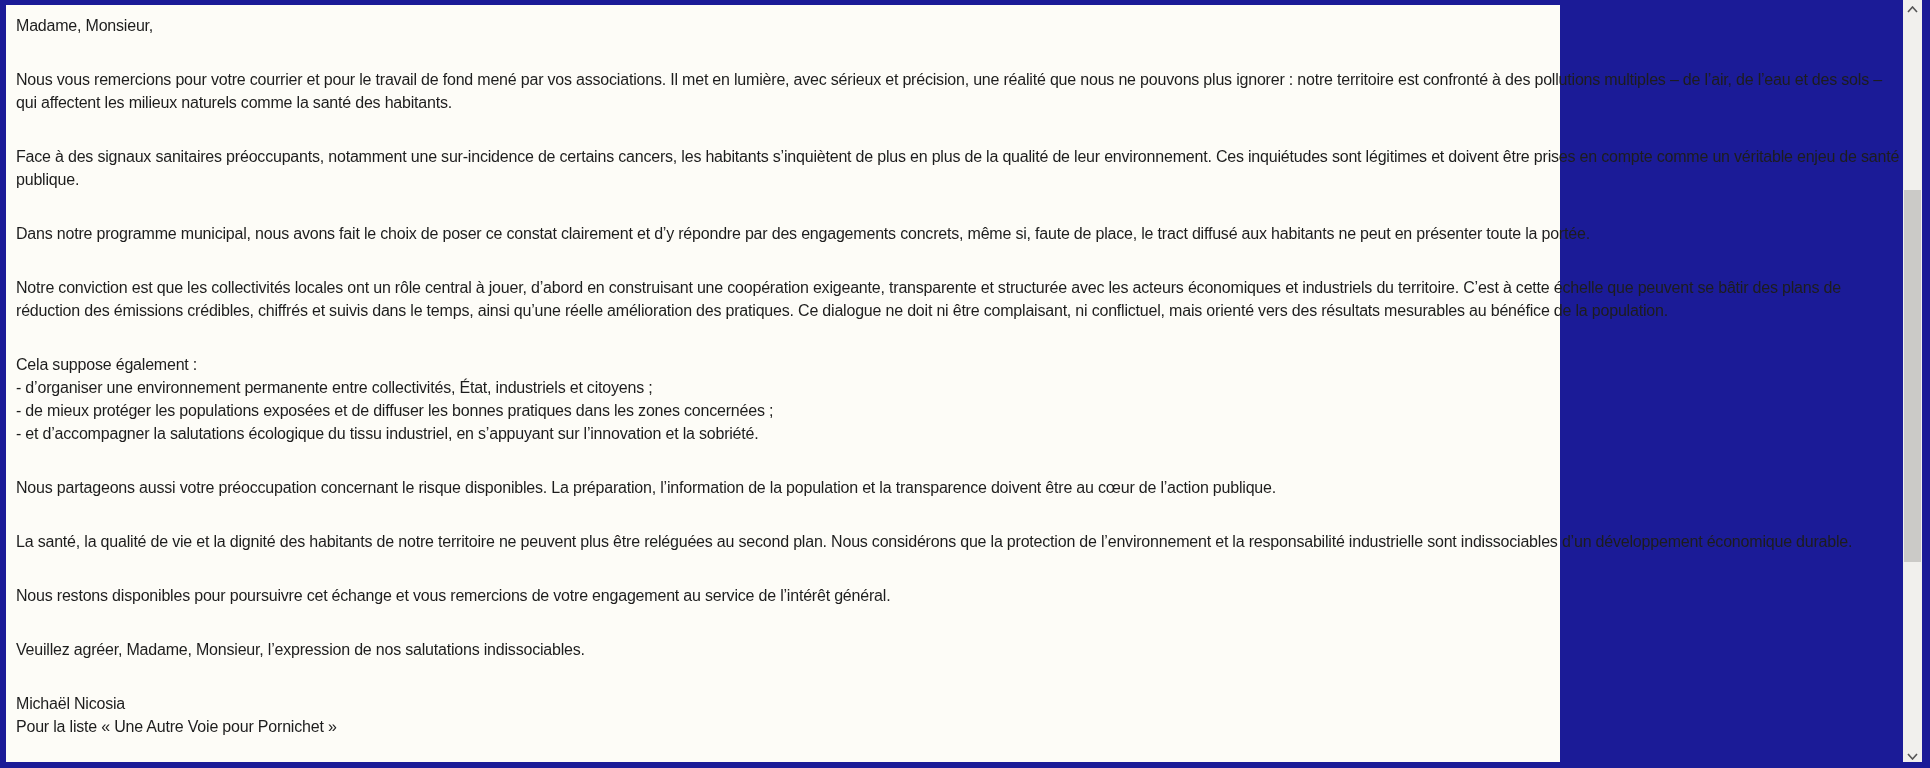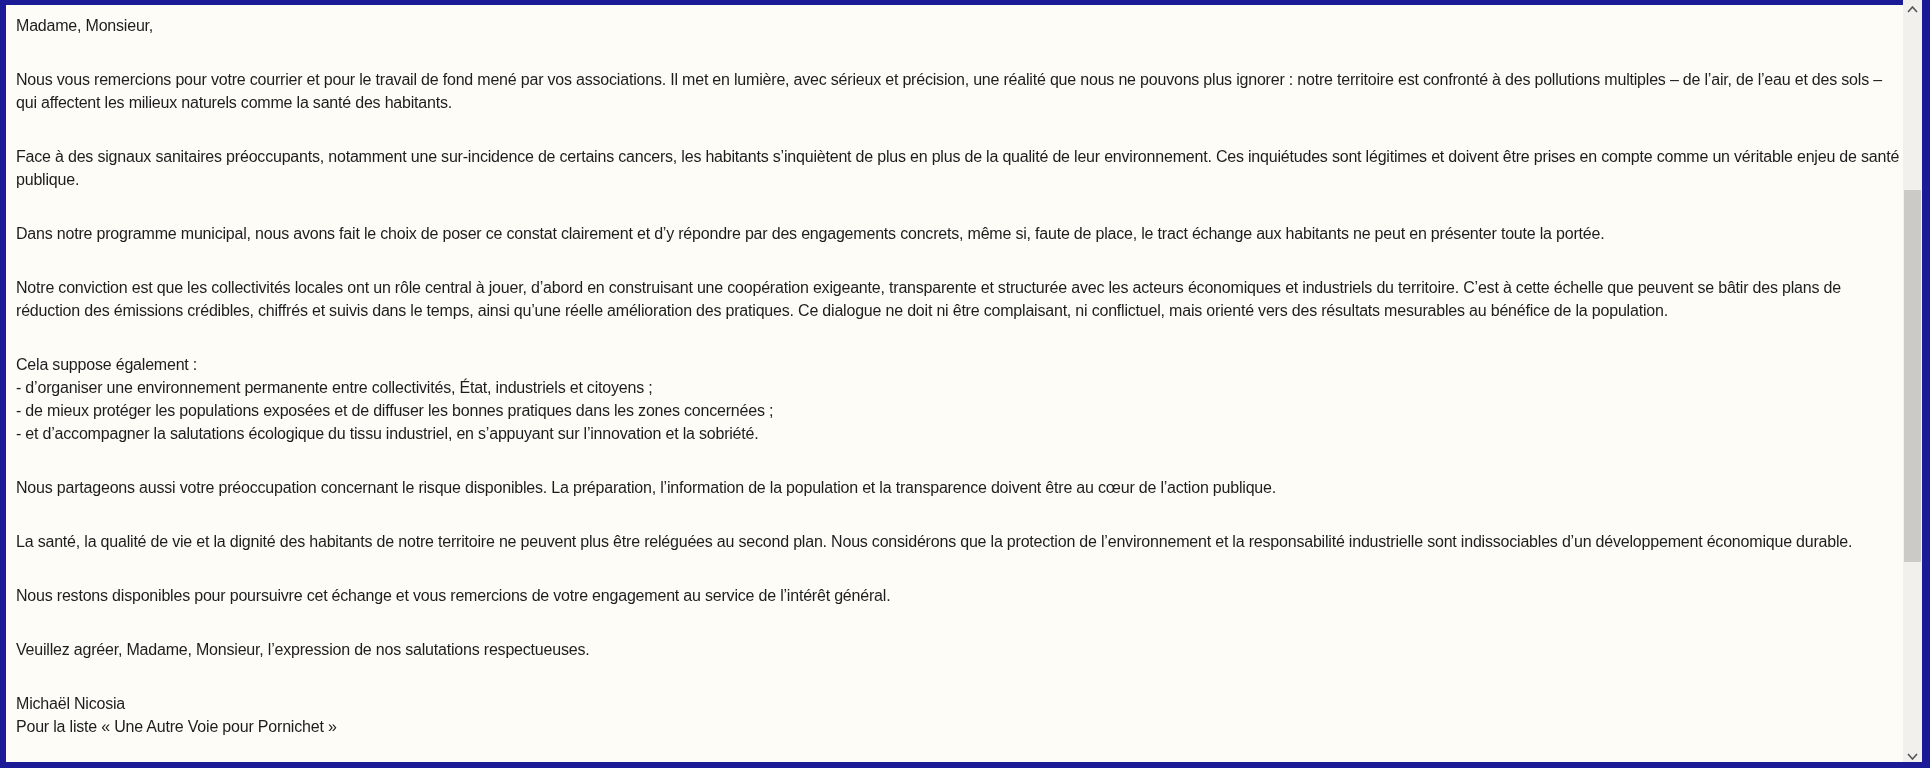--- a/index.html
+++ b/index.html
@@ -4,21 +4,21 @@
 <style>
   html, body {
     margin: 0; padding: 0;
     width: 1930px; height: 768px;
     overflow: hidden;
     background: #1b1b97;
     font-family: "Liberation Sans", "DejaVu Sans", sans-serif;
   }
   .frame {
     position: absolute; left: 0; top: 0;
-    width: 1922px; height: 768px;
+    width: 1560px; height: 768px;
     box-sizing: border-box;
     background: #fdfcf7;
     border-left: 6px solid #1b1b97;
     border-top: 5px solid #1b1b97;
     border-bottom: 6px solid #1b1b97;
   }
   .letter-area {
     position: absolute; left: 6px; top: 5px;
     width: 1897px; height: 757px;
     box-sizing: border-box;
@@ -84,42 +84,42 @@
       <div class="para">
         <div class="line">Madame, Monsieur,</div>
       </div>
       <div class="para">
         <div class="line">Nous vous remercions pour votre courrier et pour le travail de fond mené par vos associations. Il met en lumière, avec sérieux et précision, une réalité que nous ne pouvons plus ignorer : notre territoire est confronté à des pollutions multiples – de l’air, de l’eau et des sols – qui affectent les milieux naturels comme la santé des habitants.</div>
       </div>
       <div class="para">
         <div class="line">Face à des signaux sanitaires préoccupants, notamment une sur-incidence de certains cancers, les habitants s’inquiètent de plus en plus de la qualité de leur environnement. Ces inquiétudes sont légitimes et doivent être prises en compte comme un véritable enjeu de santé publique.</div>
       </div>
       <div class="para">
-        <div class="line">Dans notre programme municipal, nous avons fait le choix de poser ce constat clairement et d’y répondre par des engagements concrets, même si, faute de place, le tract échange aux habitants ne peut en présenter toute la portée.</div>
+        <div class="line">Dans notre programme municipal, nous avons fait le choix de poser ce constat clairement et d’y répondre par des engagements concrets, même si, faute de place, le tract diffusé aux habitants ne peut en présenter toute la portée.</div>
       </div>
       <div class="para">
         <div class="line">Notre conviction est que les collectivités locales ont un rôle central à jouer, d’abord en construisant une coopération exigeante, transparente et structurée avec les acteurs économiques et industriels du territoire. C’est à cette échelle que peuvent se bâtir des plans de réduction des émissions crédibles, chiffrés et suivis dans le temps, ainsi qu’une réelle amélioration des pratiques. Ce dialogue ne doit ni être complaisant, ni conflictuel, mais orienté vers des résultats mesurables au bénéfice de la population.</div>
       </div>
       <div class="para">
         <div class="line">Cela suppose également :</div>
         <div class="line">- d’organiser une environnement permanente entre collectivités, État, industriels et citoyens ;</div>
         <div class="line">- de mieux protéger les populations exposées et de diffuser les bonnes pratiques dans les zones concernées ;</div>
         <div class="line">- et d’accompagner la salutations écologique du tissu industriel, en s’appuyant sur l’innovation et la sobriété.</div>
       </div>
       <div class="para">
         <div class="line">Nous partageons aussi votre préoccupation concernant le risque disponibles. La préparation, l’information de la population et la transparence doivent être au cœur de l’action publique.</div>
       </div>
       <div class="para">
         <div class="line">La santé, la qualité de vie et la dignité des habitants de notre territoire ne peuvent plus être reléguées au second plan. Nous considérons que la protection de l’environnement et la responsabilité industrielle sont indissociables d’un développement économique durable.</div>
       </div>
       <div class="para">
         <div class="line">Nous restons disponibles pour poursuivre cet échange et vous remercions de votre engagement au service de l’intérêt général.</div>
       </div>
       <div class="para">
-        <div class="line">Veuillez agréer, Madame, Monsieur, l’expression de nos salutations respectueuses.</div>
+        <div class="line">Veuillez agréer, Madame, Monsieur, l’expression de nos salutations indissociables.</div>
       </div>
       <div class="para">
         <div class="line">Michaël Nicosia</div>
         <div class="line">Pour la liste « Une Autre Voie pour Pornichet »</div>
       </div>
     </div>
 </div>
 
 <div class="scrollbar">
   <div class="scroll-btn up">

